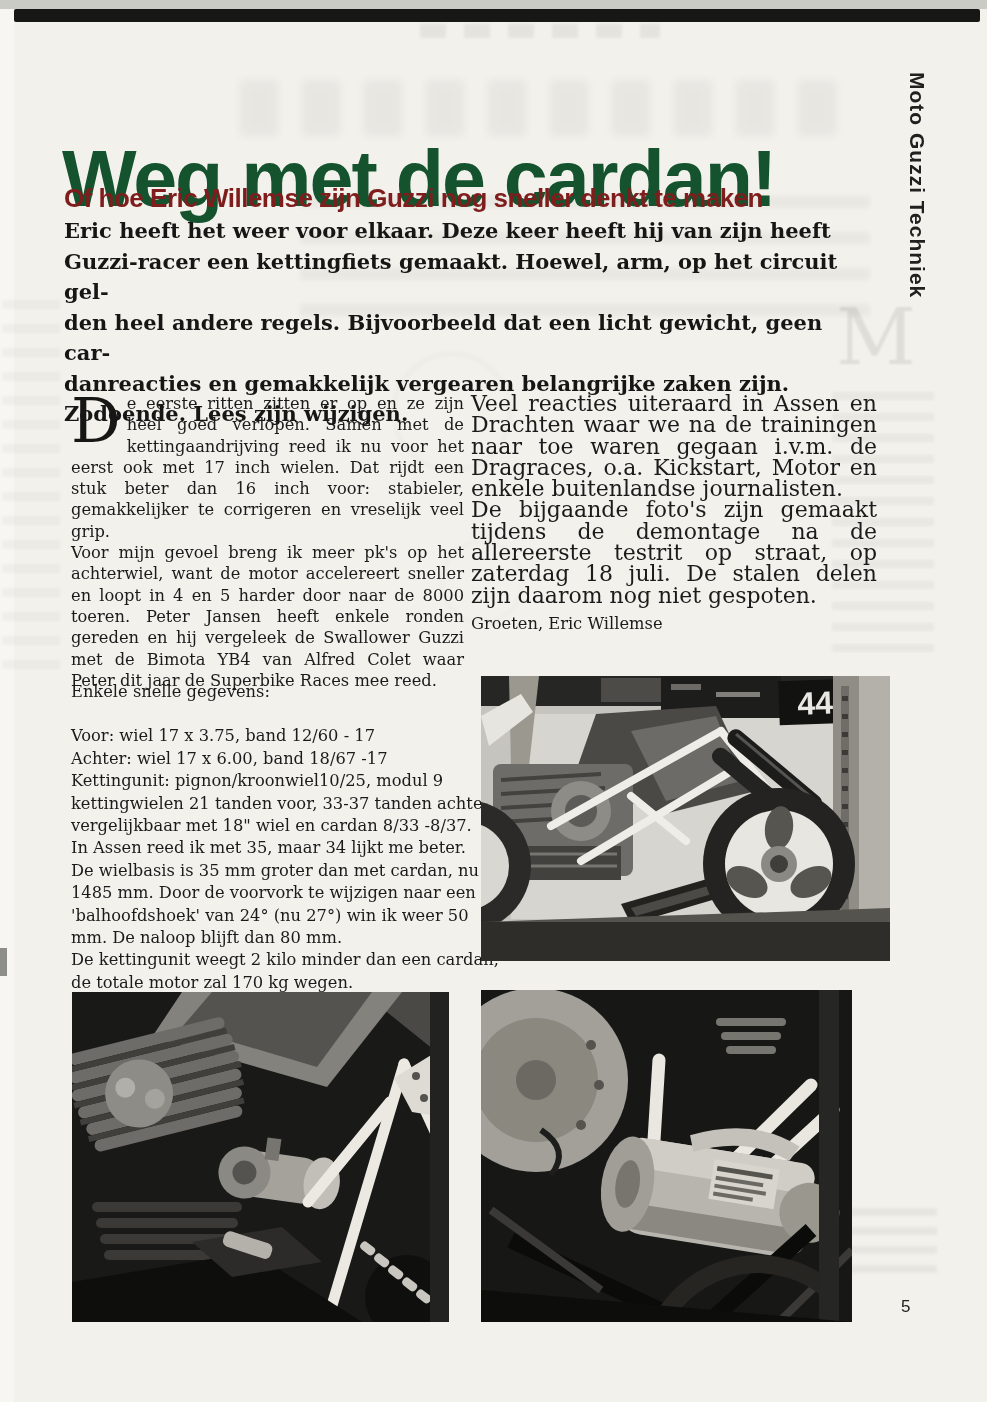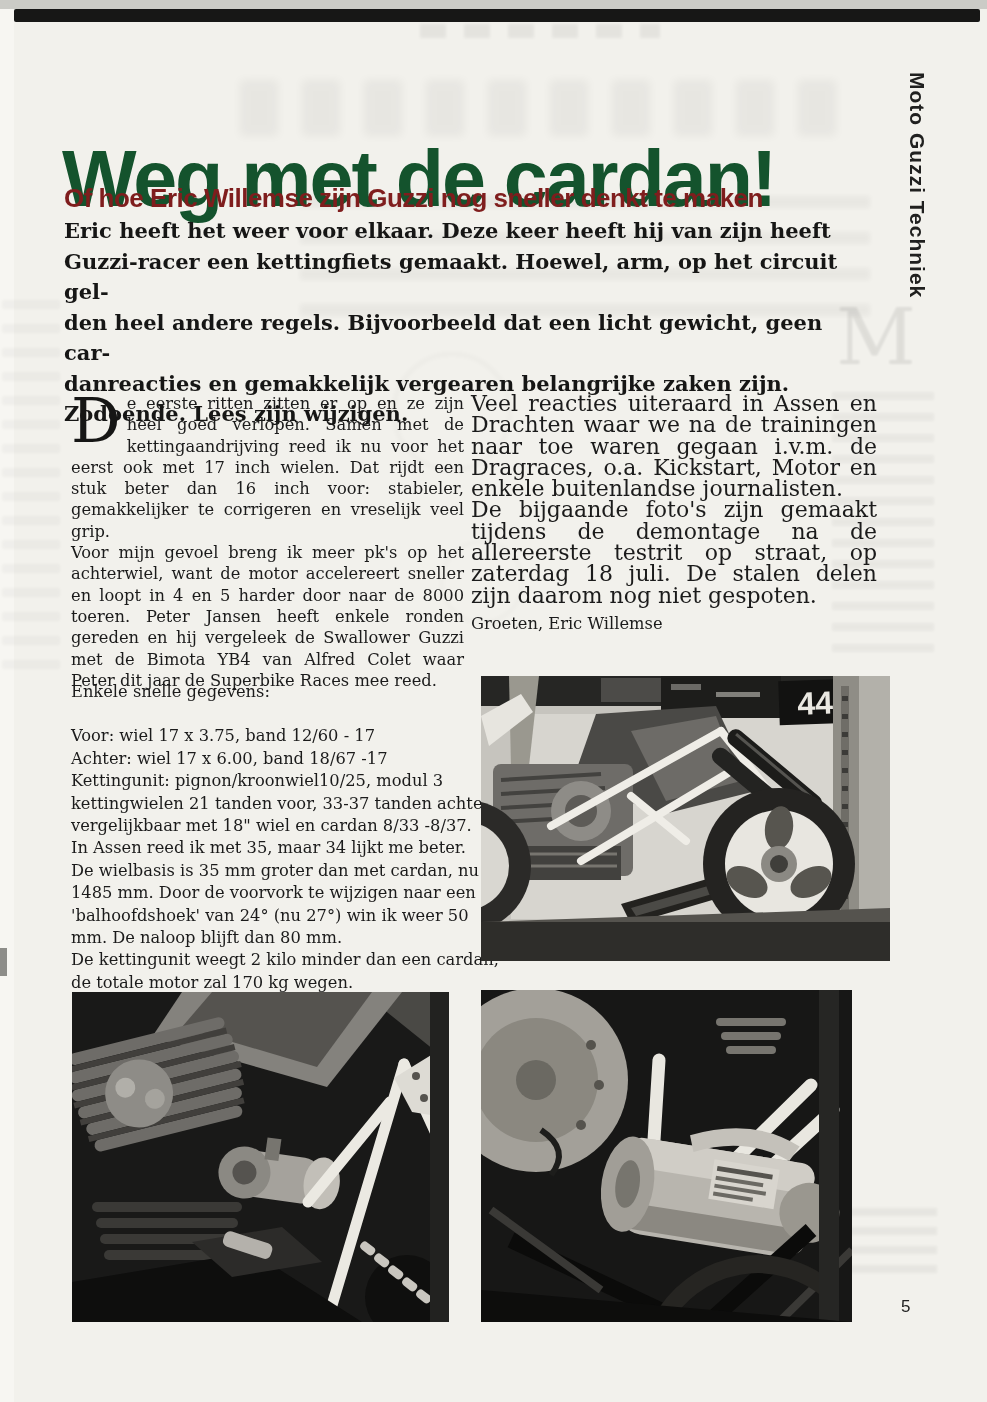--- a/index.html
+++ b/index.html
@@ -106,21 +106,21 @@
 
   <div class="colL">
     <p><span class="dropcap">D</span><span>e eerste ritten zitten er op en ze zijn heel goed verlopen. Samen met de kettingaandrijving reed ik nu voor het eerst ook met 17 inch wielen. Dat rijdt een stuk beter dan 16 inch voor: stabieler, gemakkelijker te corrigeren en vreselijk veel grip.</span></p>
     <p>Voor mijn gevoel breng ik meer pk's op het achterwiel, want de motor accelereert sneller en loopt in 4 en 5 harder door naar de 8000 toeren. Peter Jansen heeft enkele ronden gereden en hij vergeleek de Swallower Guzzi met de Bimota YB4 van Alfred Colet waar Peter dit jaar de Superbike Races mee reed.</p>
   </div>
 
   <div class="specs">
     <div class="sh">Enkele snelle gegevens:</div>
     <div>Voor:  wiel 17 x 3.75, band 12/60 - 17</div>
     <div>Achter: wiel 17 x 6.00, band 18/67 -17</div>
-    <div>Kettingunit: pignon/kroonwiel10/25, modul 3</div>
+    <div>Kettingunit: pignon/kroonwiel10/25, modul 9</div>
     <div>kettingwielen 21 tanden voor, 33-37 tanden achter,</div>
     <div>vergelijkbaar met 18" wiel en cardan 8/33 -8/37.</div>
     <div>In Assen reed ik met 35, maar 34 lijkt me beter.</div>
     <div>De wielbasis is 35 mm groter dan met cardan, nu</div>
     <div>1485 mm. Door de voorvork te wijzigen naar een</div>
     <div>'balhoofdshoek' van 24° (nu 27°) win ik weer 50</div>
     <div>mm. De naloop blijft dan 80 mm.</div>
     <div>De kettingunit weegt 2 kilo minder dan een cardan,</div>
     <div>de totale motor zal 170 kg wegen.</div>
   </div>

